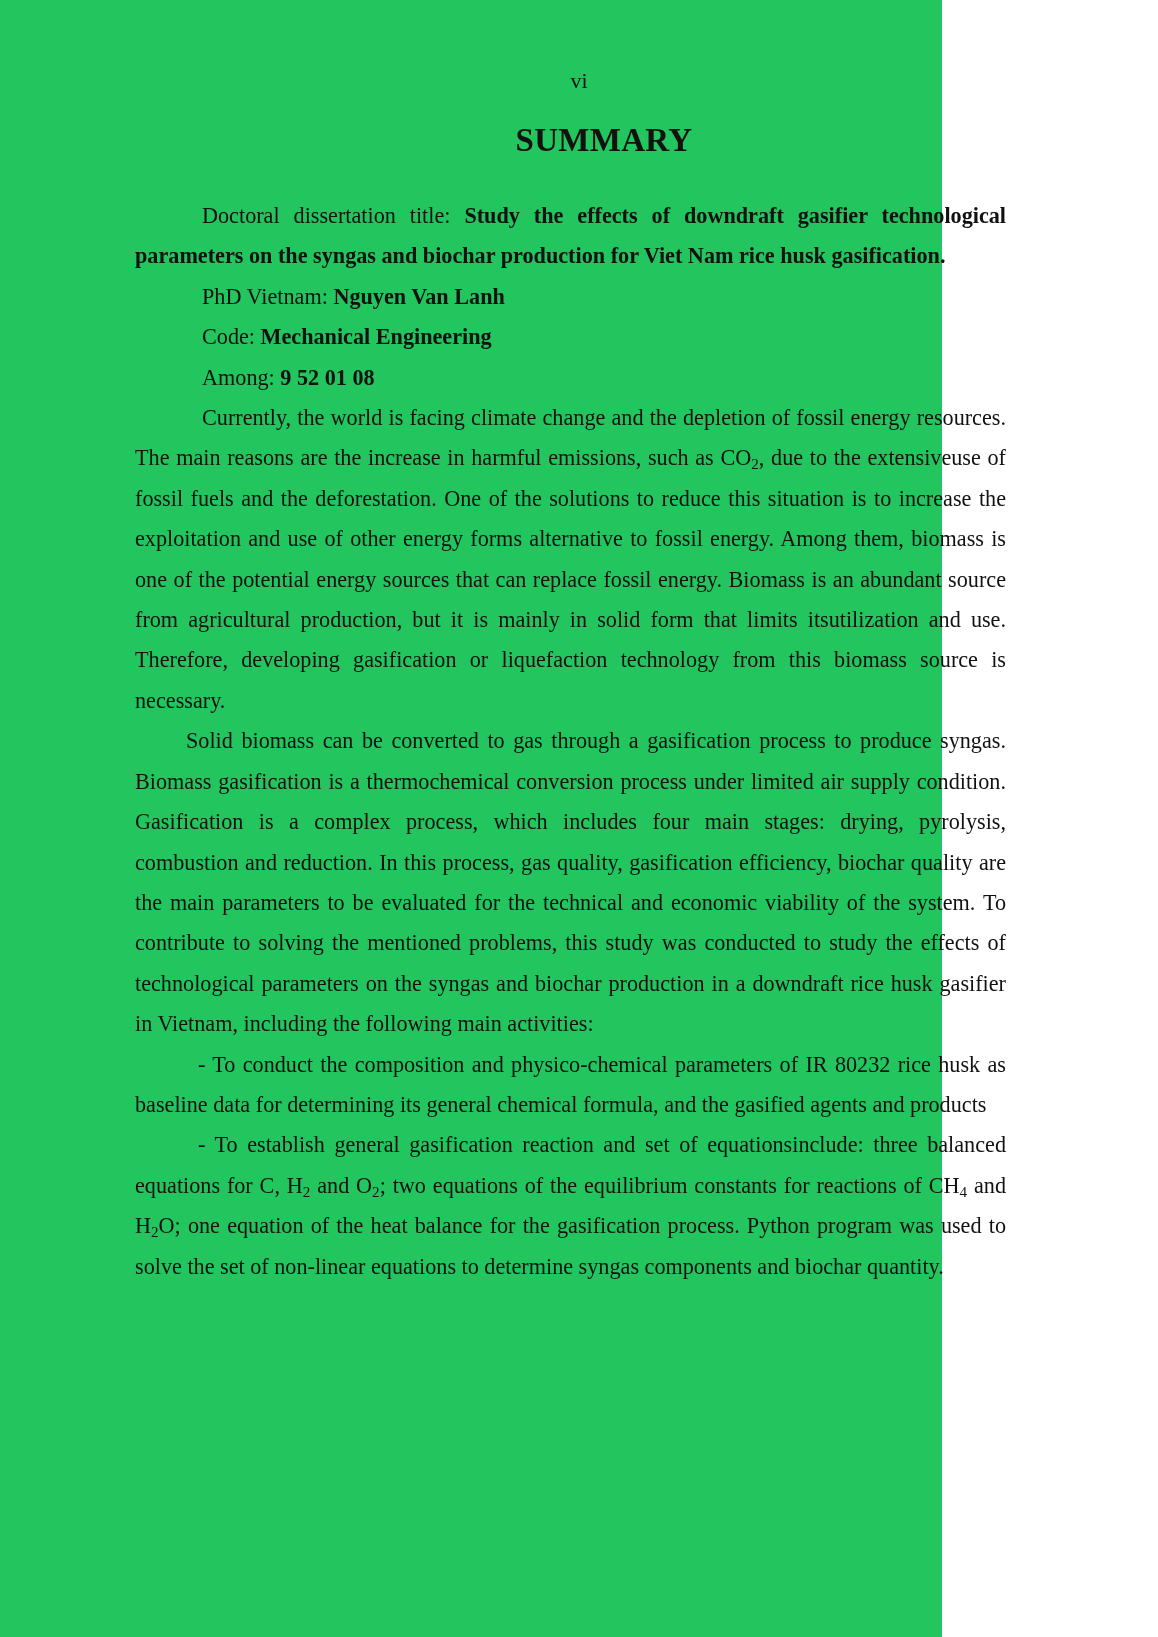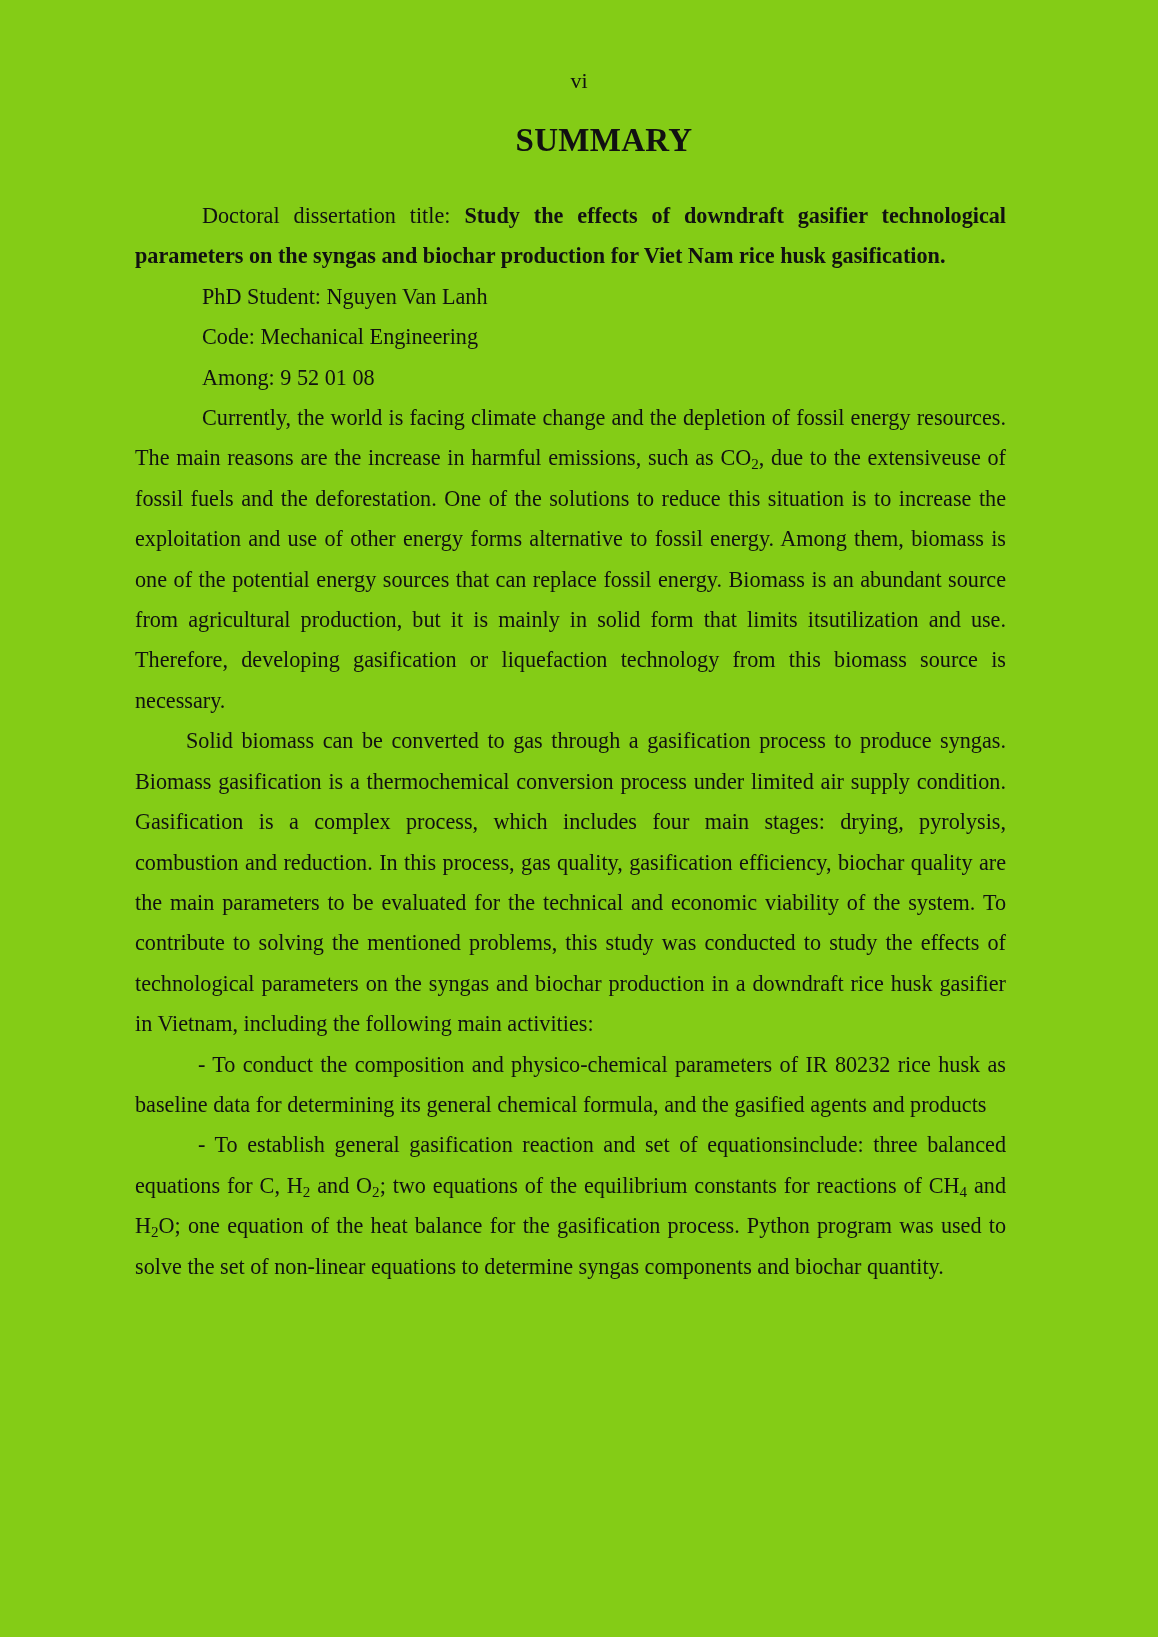--- a/index.html
+++ b/index.html
@@ -1,52 +1,52 @@
 <!DOCTYPE html>
 <html><head>
 <meta charset="utf-8">
 <style>
   html, body { margin: 0; padding: 0; background: #ffffff; }
   body { width: 1158px; height: 1637px; position: relative; overflow: hidden; }
   .page {
-    position: absolute; left: 0; top: 0; width: 1158px; height: 1637px;
-    background: #84cc16; color: #111111;
+    position: absolute; left: 0; top: 0; width: 942px; height: 1637px;
+    background: #22c55e; color: #111111;
     font-family: "Liberation Serif", serif;
   }
   .page-number {
     position: absolute; top: 68px; left: 0; width: 1158px; text-align: center;
     font-size: 22px; letter-spacing: 0;
   }
   .title {
     position: absolute; top: 122px; left: 0; width: 1208px; text-align: center;
     font-size: 33px; font-weight: bold; margin: 0; letter-spacing: 0.3px;
   }
   .body {
     position: absolute; left: 135px; top: 196px; width: 871px;
     font-size: 22.2px; line-height: 40.4px;
   }
   .body p { margin: 0; text-align: justify; }
   .indent { text-indent: 67px; }
   .indent-sm { text-indent: 51px; }
   .indent-dash { text-indent: 63px; }
-  b, .bold { font-weight: normal; }
+  b, .bold { font-weight: bold; }
   .bi { font-weight: bold; }
   sub { font-size: 0.68em; vertical-align: -0.25em; line-height: 0; }
 </style>
 </head>
 <body>
 
 <div class="page">
   <div class="page-number">vi</div>
   <h1 class="title">SUMMARY</h1>
 
   <div class="body">
     <p class="indent"><span>Doctoral dissertation title: </span><span class="bi">Study the effects of downdraft gasifier technological parameters on the syngas and biochar production for Viet Nam rice husk gasification.</span></p>
 
-    <p class="indent"><span>PhD Student: </span><b>Nguyen Van Lanh</b></p>
+    <p class="indent"><span>PhD Vietnam: </span><b>Nguyen Van Lanh</b></p>
 
     <p class="indent"><span>Code: </span><b>Mechanical Engineering</b></p>
 
     <p class="indent"><span>Among: </span><b>9 52 01 08</b></p>
 
     <p class="indent"><span>Currently, the world is facing climate change and the depletion of fossil energy resources. The main reasons are the increase in harmful emissions, such as CO</span><sub>2</sub><span>, due to the extensiveuse of fossil fuels and the deforestation. One of the solutions to reduce this situation is to increase the exploitation and use of other energy forms alternative to fossil energy. Among them, biomass is one of the potential energy sources that can replace fossil energy. Biomass is an abundant source from agricultural production, but it is mainly in solid form that limits itsutilization and use. Therefore, developing gasification or liquefaction technology from this biomass source is necessary.</span></p>
 
     <p class="indent-sm">Solid biomass can be converted to gas through a gasification process to produce syngas. Biomass gasification is a thermochemical conversion process under limited air supply condition. Gasification is a complex process, which includes four main stages: drying, pyrolysis, combustion and reduction. In this process, gas quality, gasification efficiency, biochar quality are the main parameters to be evaluated for the technical and economic viability of the system. To contribute to solving the mentioned problems, this study was conducted to study the effects of technological parameters on the syngas and biochar production in a downdraft rice husk gasifier in Vietnam, including the following main activities:</p>
 
     <p class="indent-dash">- To conduct the composition and physico-chemical parameters of IR 80232 rice husk as baseline data for determining its general chemical formula, and the gasified agents and products</p>

